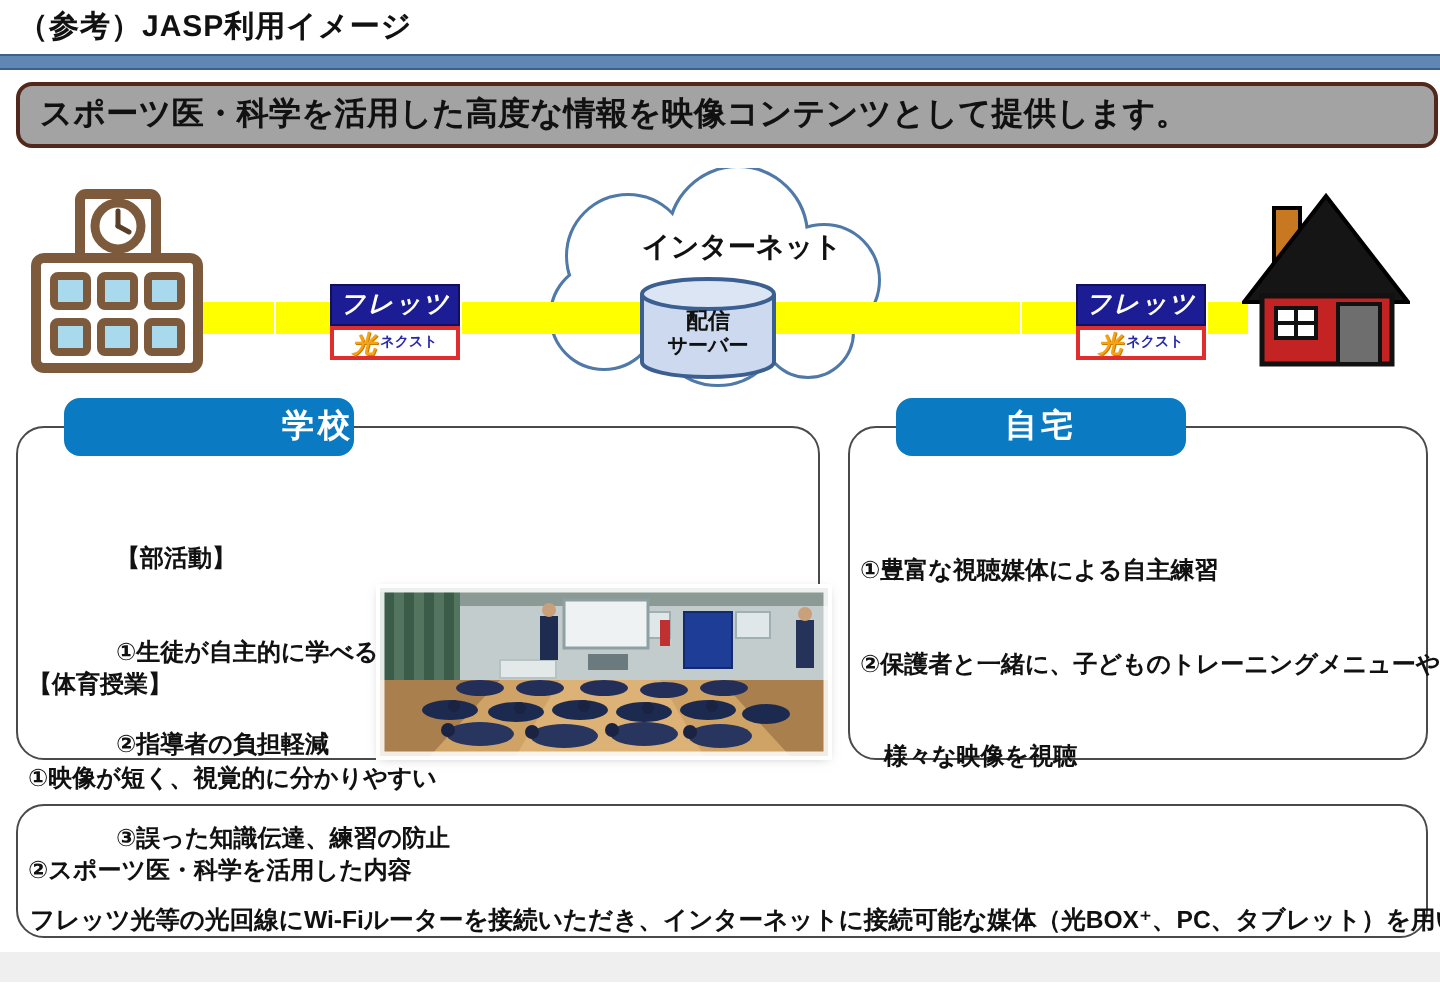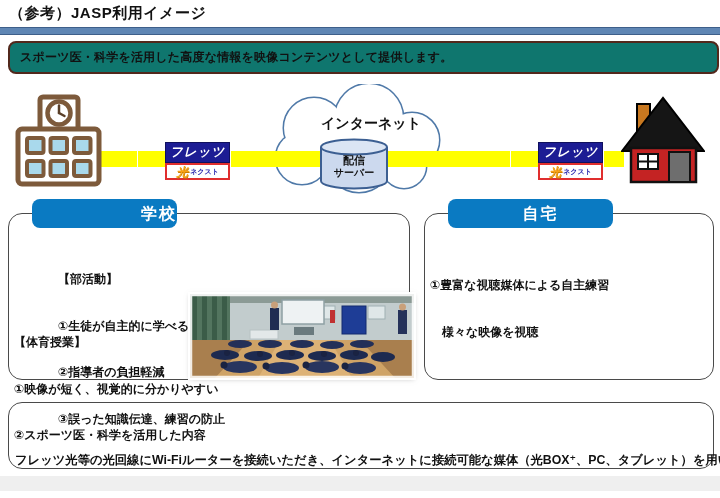--- a/index.html
+++ b/index.html
@@ -5,23 +5,23 @@
   html,body{margin:0;padding:0;background:#fff;}
   #slide{
     position:relative;width:720px;height:498px;background:#ffffff;overflow:hidden;
     font-family:"Liberation Sans","DejaVu Sans",sans-serif;color:#111;
   }
   
   .page-title{position:absolute;left:9px;top:4px;font-size:15px;font-weight:bold;letter-spacing:.5px;}
   .title-rule{position:absolute;left:0;top:27px;width:720px;height:6px;background:#5f86b4;border-top:1px solid #3e5f8a;border-bottom:1px solid #3e5f8a;}
   .headline-box{
     position:absolute;left:8px;top:41px;width:697px;height:29px;
-    background:#0f766e;border:2.5px solid #52281c;border-radius:8px;
+    background:#a3a3a3;border:2.5px solid #52281c;border-radius:8px;
     display:flex;align-items:center;padding-left:10px;
-    font-size:12px;font-weight:bold;letter-spacing:.2px;
+    font-size:16px;font-weight:bold;letter-spacing:.2px;
   }
   
   .fiber-line{position:absolute;left:97px;top:151px;width:527px;height:16px;background:#ffff00;z-index:2;}
   .school-icon{position:absolute;left:12px;top:92px;z-index:3;}
   .home-icon{position:absolute;left:621px;top:94px;z-index:3;}
   .cloud{position:absolute;left:264px;top:84px;z-index:1;}
   .internet-label{position:absolute;left:306px;top:115px;width:130px;text-align:center;font-size:14px;font-weight:bold;z-index:5;}
   .server{position:absolute;left:318px;top:138px;z-index:4;}
   .server-label{position:absolute;width:72px;text-align:center;font-weight:bold;z-index:5;}
   .server-label.l1{left:318px;top:153px;font-size:11px;}
@@ -33,21 +33,21 @@
   .flets-bottom{height:17px;box-sizing:border-box;background:#fff;border:2px solid #e02e2e;display:flex;align-items:center;justify-content:center;gap:2px;}
   .flets-hikari{color:#f6a216;font-weight:bold;font-style:italic;font-size:12px;line-height:12px;text-shadow:.5px .5px 0 #c97d00;}
   .flets-next{color:#2626ae;font-weight:bold;font-size:7px;line-height:8px;}
   
   .panel{position:absolute;background:#fff;border:1.5px solid #4a4a4a;border-radius:14px;}
   .panel.school{left:8px;top:213px;width:400px;height:165px;}
   .panel.home{left:424px;top:213px;width:288px;height:165px;}
   .panel.env{left:8px;top:402px;width:704px;height:65px;}
   .pill{position:absolute;background:#0a7ac2;border-radius:8px;color:#fff;font-weight:bold;text-align:center;z-index:6;}
   .pill.school{left:32px;top:199px;width:145px;height:29px;font-size:16px;line-height:29px;letter-spacing:2px;text-align:right;}
-  .pill.home{left:448px;top:199px;width:145px;height:29px;font-size:16px;line-height:29px;letter-spacing:2px;padding-left:20px;}
+  .pill.home{left:448px;top:199px;width:145px;height:29px;font-size:16px;line-height:29px;letter-spacing:2px;}
   .pill.env{left:32px;top:389px;width:150px;height:27px;font-size:14px;line-height:27px;letter-spacing:1px;}
   .blocktext{position:absolute;font-size:12px;font-weight:bold;line-height:15.5px;white-space:pre;z-index:5;}
   .blocktext div{height:15.5px;}
   #club-block{left:14px;top:241px;margin-left:44px;}
   #pe-block{left:14px;top:304px;}
   #home-block{left:430px;top:247px;}
   #env-block{left:15px;top:420px;font-size:12.3px;line-height:16px;}
   
   .photo{position:absolute;left:190px;top:294px;width:224px;height:84px;z-index:7;
     box-shadow:0 0 0 2px #ffffff,0 1px 5px rgba(130,130,130,.55);}
@@ -202,20 +202,21 @@
         <circle cx="116" cy="71" r="3.5"></circle>
         <circle cx="155" cy="72" r="3.5"></circle>
     </g>
     <rect x="1" y="1" width="222" height="82" fill="none" stroke="#ffffff" stroke-width="2.5" opacity="0.85"></rect>
   </svg>
 
   <div class="panel home"></div>
   <div class="pill home">自宅</div>
   <div class="blocktext" id="home-block">
     <div>①豊富な視聴媒体による自主練習</div>
+    <div>②保護者と一緒に、子どものトレーニングメニューや</div>
     <div>　様々な映像を視聴</div>
   </div>
 
   <div class="panel env"></div>
   <div class="blocktext" id="env-block">
     <div>フレッツ光等の光回線にWi-Fiルーターを接続いただき、インターネットに接続可能な媒体（光BOX⁺、PC、タブレット）を用いて視聴</div>
     
   </div>
 
   <div class="bottom-band"></div>

